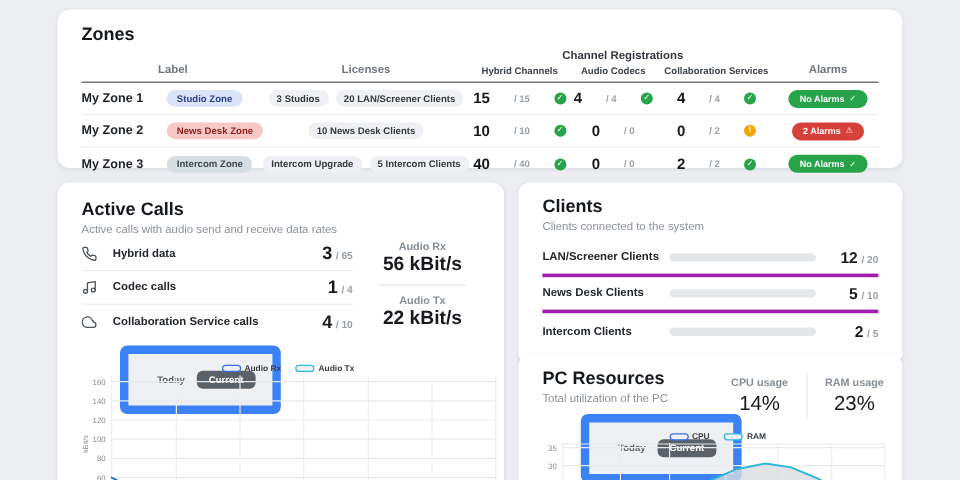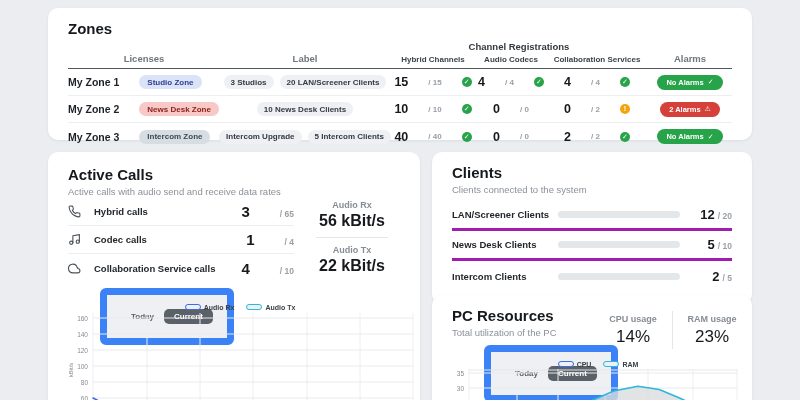--- a/index.html
+++ b/index.html
@@ -43,21 +43,21 @@
 
   
   .ac-inner { padding:14px 20px 0 20px; }
   .calls-list { position:absolute; left:20px; top:46px; width:226px; }
   .call-row { height:28px; display:flex; align-items:center; border-bottom:1px solid #eceef0; }
   .call-row:last-child { border-bottom:none; }
   .call-icon { width:26px; display:flex; align-items:center; }
   .call-label { flex:1; font-size:9.5px; font-weight:600; color:#23272c; }
   .call-val { display:flex; align-items:baseline; gap:3px; }
   .call-val .big { font-size:15px; font-weight:700; }
-  .call-val .max { font-size:8.5px; font-weight:600; color:#9aa0a7;margin-left:27px; }
+  .call-val .max { font-size:8.5px; font-weight:600; color:#9aa0a7; }
   .audio-block { position:absolute; left:256px; top:48px; width:96px; text-align:center; }
   .aud-label { font-size:9px; color:#878d95; font-weight:600; }
   .aud-val { font-size:16px; font-weight:700; color:#17191d; margin-top:2px; }
   .aud-div { border-top:1px solid #e3e6ea; margin:7px 12px; }
 
   .toggle { display:inline-flex; background:#eef0f3; border:7px solid #3b82f6; border-radius:6px; padding:14px;margin-left:32px; }
   .t-btn { font-size:8px; font-weight:600; padding:3px 10px; border-radius:5px; color:#5a6068; background:transparent; border:none; font-family:inherit; }
   .t-btn.active { background:#5b6168; color:#fff; }
   .toggle-calls { position:absolute; left:20px; top:136px; }
 
@@ -93,22 +93,22 @@
   svg.chart text { font-family:"Liberation Sans","DejaVu Sans",sans-serif; }
 </style>
 </head>
 <body>
 
 <section class="panel panel-zones">
   <div class="z-inner">
     <h2 class="p-title">Zones</h2>
 
     <div class="z-grid z-head">
+      <div class="hmain left">Label</div>
       <div class="hmain">Licenses</div>
-      <div class="hmain left">Label</div>
       <div class="h-group">
         <div class="h-group-title">Channel Registrations</div>
         <div class="h-subs">
           <div class="hsub">Hybrid Channels</div>
           <div class="hsub">Audio Codecs</div>
           <div class="hsub">Collaboration Services</div>
         </div>
       </div>
       <div class="hmain">Alarms</div>
     </div>
@@ -214,21 +214,21 @@
     <div class="p-sub">Active calls with audio send and receive data rates</div>
   </div>
 
   <div class="calls-list">
     <div class="call-row">
       <span class="call-icon">
         <svg width="13" height="13" viewBox="0 0 24 24" fill="none" stroke="#4a5158" stroke-width="2" stroke-linecap="round" stroke-linejoin="round">
             <path d="M22 16.92v3a2 2 0 0 1-2.18 2 19.79 19.79 0 0 1-8.63-3.07 19.5 19.5 0 0 1-6-6A19.79 19.79 0 0 1 2.08 4.18 2 2 0 0 1 4.06 2h3a2 2 0 0 1 2 1.72c.127.96.361 1.903.7 2.81a2 2 0 0 1-.45 2.11L8.09 9.91a16 16 0 0 0 6 6l1.27-1.27a2 2 0 0 1 2.11-.45c.907.339 1.85.573 2.81.7A2 2 0 0 1 22 16.92z"></path>
           </svg>
       </span>
-      <span class="call-label">Hybrid calls</span>
+      <span class="call-label">Hybrid data</span>
       <span class="call-val">
           <span class="big">3</span>
           <span class="max">/ 65</span>
         </span>
     </div>
     <div class="call-row">
       <span class="call-icon">
         <svg width="13" height="13" viewBox="0 0 24 24" fill="none" stroke="#4a5158" stroke-width="2" stroke-linecap="round" stroke-linejoin="round">
             <path d="M9 18V5l12-2v13"></path>
             <circle cx="6" cy="18" r="3"></circle>

